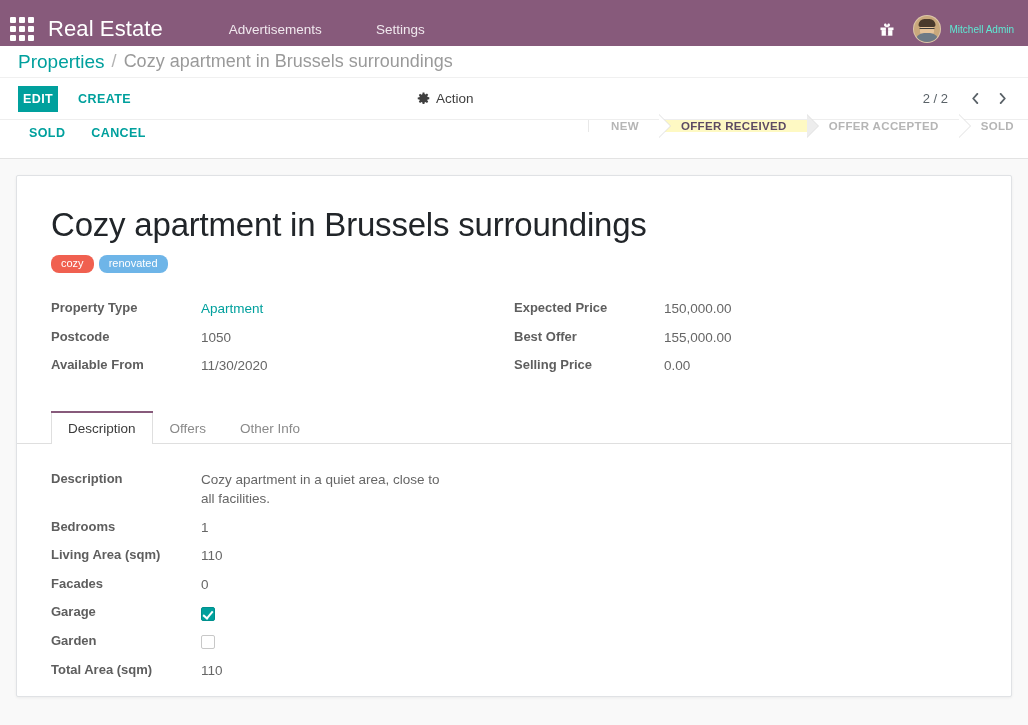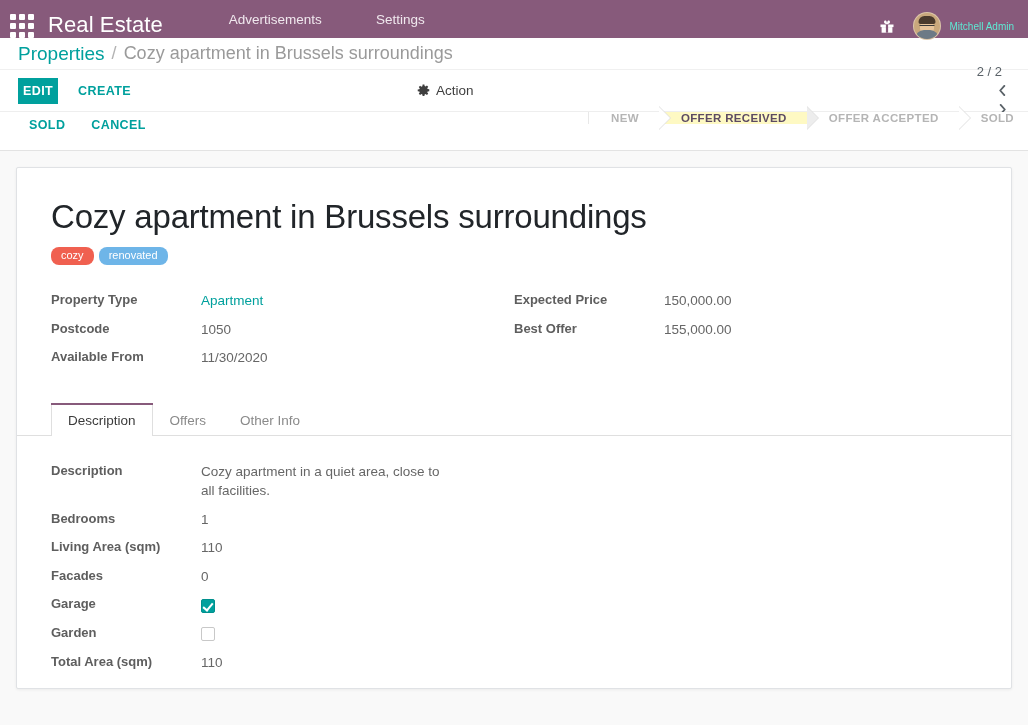--- a/index.html
+++ b/index.html
@@ -6,24 +6,24 @@
   html, body {
     width: 1028px; height: 725px;
     font-family: "Liberation Sans", sans-serif;
     background: #f9f9f9;
     color: #4c4c4c;
     overflow: hidden;
   }
 
   
   .navbar {
-    height: 38px;
+    height: 46px;
     background: #875A7B;
     display: flex;
-    align-items: flex-start;
+    align-items: center;
     color: #fff;
     padding: 12px 14px 0 8px;
   }
   .apps-grid {
     width: 28px; height: 28px;
     display: grid;
     grid-template-columns: repeat(3, 6px);
     grid-template-rows: repeat(3, 6px);
     gap: 3px;
     justify-content: center;
@@ -151,24 +151,23 @@
     align-items: center;
     gap: 6px;
     font-size: 13.5px;
     color: #3f3f3f;
     cursor: pointer;
   }
   .gear-icon { width: 13px; height: 13px; display: block; }
   .pager {
     margin-left: auto;
     display: flex;
-    align-items: flex-end;
+    align-items: flex-start;
     gap: 4px;
     color: #5a6268;
-    flex-direction: column;
   }
   .pager-count { font-size: 13px; margin-right: 12px; white-space: nowrap; }
   .pager-btn {
     background: none; border: none;
     cursor: pointer;
     padding: 2px 6px;
     display: flex; align-items: center;
     font-family: inherit;
   }
   .chev { width: 11px; height: 11px; display: block; }
@@ -473,20 +472,24 @@
       </div>
       <div class="group">
         <div class="frow">
           <div class="flabel">Expected Price</div>
           <div class="fval">150,000.00</div>
         </div>
         <div class="frow">
           <div class="flabel">Best Offer</div>
           <div class="fval">155,000.00</div>
         </div>
+        <div class="frow">
+          <div class="flabel">Selling Price</div>
+          <div class="fval">0.00</div>
+        </div>
       </div>
     </div>
 
     <div class="notebook">
       <div class="tabs">
         <button class="tab active">Description</button>
         <button class="tab">Offers</button>
         <button class="tab">Other Info</button>
       </div>
 

